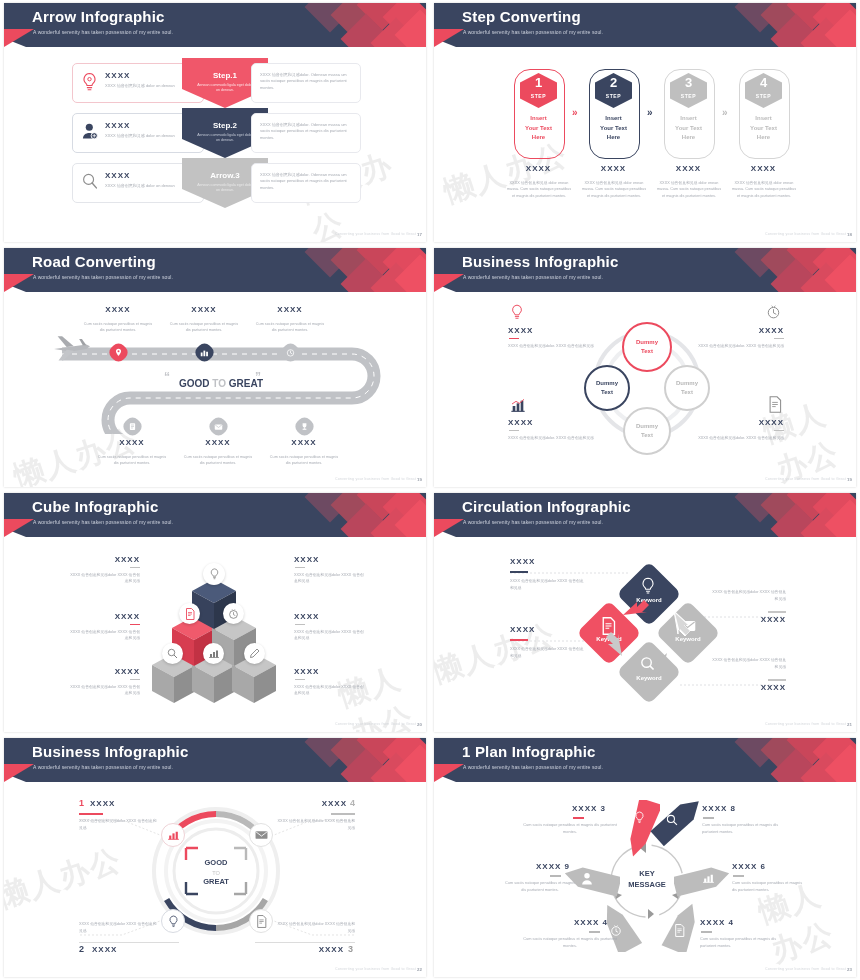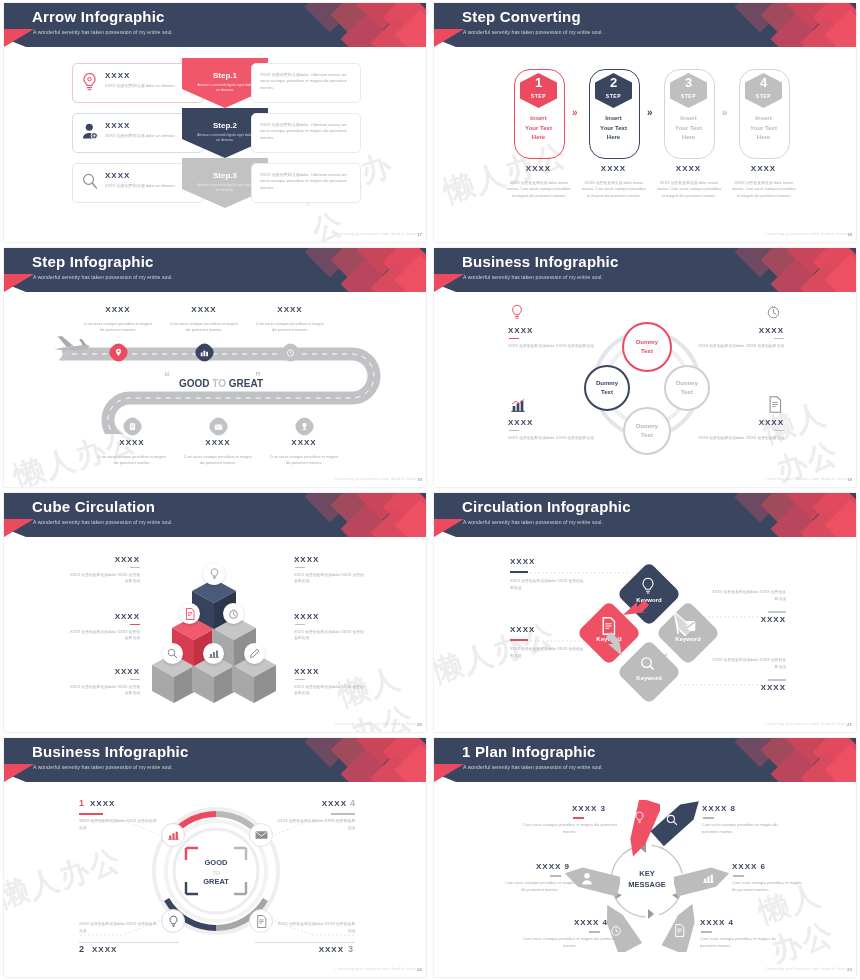--- a/index.html
+++ b/index.html
@@ -102,21 +102,21 @@
       <div style="position:absolute;left:9px;top:9px;">
         <svg width="16" height="17" viewBox="0 0 22 24">
                 <circle cx="9" cy="9" r="7" fill="none" stroke="#8d8d8d" stroke-width="1.6"></circle>
                 <path d="M14 14l6 7" stroke="#8d8d8d" stroke-width="2" stroke-linecap="round"></path>
               </svg>
       </div>
       <div class="xxxx" style="position:absolute;left:32px;top:7px;font-size:8px;">XXXX</div>
       <div class="body-t" style="position:absolute;left:32px;top:19px;font-size:4px;width:90px;">XXXX 仙音创意和灵感 dolor on denean</div>
     </div>
     <div class="arw" style="left:178px;top:155px;width:86px;height:50px;background:#c2c2c2;"></div>
-    <div style="position:absolute;left:178px;top:168px;width:86px;text-align:center;color:#fff;font-size:8px;font-weight:bold;">Step.3</div>
+    <div style="position:absolute;left:178px;top:168px;width:86px;text-align:center;color:#fff;font-size:8px;font-weight:bold;">Arrow.3</div>
     <div style="position:absolute;left:192px;top:180px;width:58px;text-align:center;color:#e8e8e8;font-size:3.6px;line-height:1.5;">Aenean commodo ligula eget dolor on denean.</div>
     <div class="acard" style="left:247px;top:160px;width:108px;height:38px;border-color:#e8e9ee;">
       <div class="body-t" style="position:absolute;left:8px;top:8px;font-size:4px;width:94px;line-height:1.6;">XXXX 仙音创意和灵感dolor. Odenean massa um sociis natoque penatibus et magnis dis parturient montes.</div>
     </div>
   </div>
 
   <div class="foot">Converting your business from Good to Great</div>
   <div class="pg">17</div>
 </div>
     </div>
@@ -196,21 +196,21 @@
   <div class="hdr-red"></div>
   <div class="hdr-deco">
     <div class="dia" style="left:26px;top:-14px;background:#6d4a62;"></div>
     <div class="dia" style="left:52px;top:-6px;background:#a04a5c;"></div>
     <div class="dia" style="left:78px;top:-16px;background:#c9465a;"></div>
     <div class="dia" style="left:104px;top:-4px;background:#e14a5e;"></div>
     <div class="dia" style="left:62px;top:18px;background:#b9465c;"></div>
     <div class="dia" style="left:92px;top:22px;background:#d94a5e;"></div>
     <div class="dia" style="left:116px;top:14px;background:#ee5063;"></div>
   </div>
-  <div class="ttl">Step Infographic</div>
+  <div class="ttl">Road Converting</div>
   <div class="sub">A wonderful serenity has taken possession of my entire soul.</div>
   <div class="wm" style="left:8px;top:190px;">懒人办公</div>
 
   <svg style="position:absolute;left:48px;top:88px;" width="352" height="98" viewBox="0 0 352 98">
     <path d="M10 18 H300 a22 22 0 0 1 0 44 H78 a22 22 0 0 0 0 44 H340" fill="none" stroke="#c0c2c6" stroke-width="13"></path>
     <path d="M10 18 H300 a22 22 0 0 1 0 44 H78 a22 22 0 0 0 0 44 H340" fill="none" stroke="#ffffff" stroke-width="1" stroke-dasharray="5 5"></path>
     <path d="M338 100 l10 6 l-10 6 z" fill="#c0c2c6"></path>
   </svg>
 
   <svg style="position:absolute;left:48px;top:82px;" width="40" height="36" viewBox="0 0 44 40">
@@ -402,21 +402,21 @@
   <div class="hdr-red"></div>
   <div class="hdr-deco">
     <div class="dia" style="left:26px;top:-14px;background:#6d4a62;"></div>
     <div class="dia" style="left:52px;top:-6px;background:#a04a5c;"></div>
     <div class="dia" style="left:78px;top:-16px;background:#c9465a;"></div>
     <div class="dia" style="left:104px;top:-4px;background:#e14a5e;"></div>
     <div class="dia" style="left:62px;top:18px;background:#b9465c;"></div>
     <div class="dia" style="left:92px;top:22px;background:#d94a5e;"></div>
     <div class="dia" style="left:116px;top:14px;background:#ee5063;"></div>
   </div>
-  <div class="ttl">Cube Circulation</div>
+  <div class="ttl">Cube Infographic</div>
   <div class="sub">A wonderful serenity has taken possession of my entire soul.</div>
   <div class="wm" style="left:340px;top:170px;">懒人办公</div>
 
   <svg style="position:absolute;left:140px;top:80px;" width="140" height="130" viewBox="0 0 140 130">
 
     <g>
       <polygon points="8,92 30,80 52,92 30,104" fill="#c6c6c6"></polygon>
       <polygon points="8,92 8,118 30,130 30,104" fill="#a8a8a8"></polygon>
       <polygon points="30,104 30,130 52,118 52,92" fill="#8f8f8f"></polygon>
     </g>

